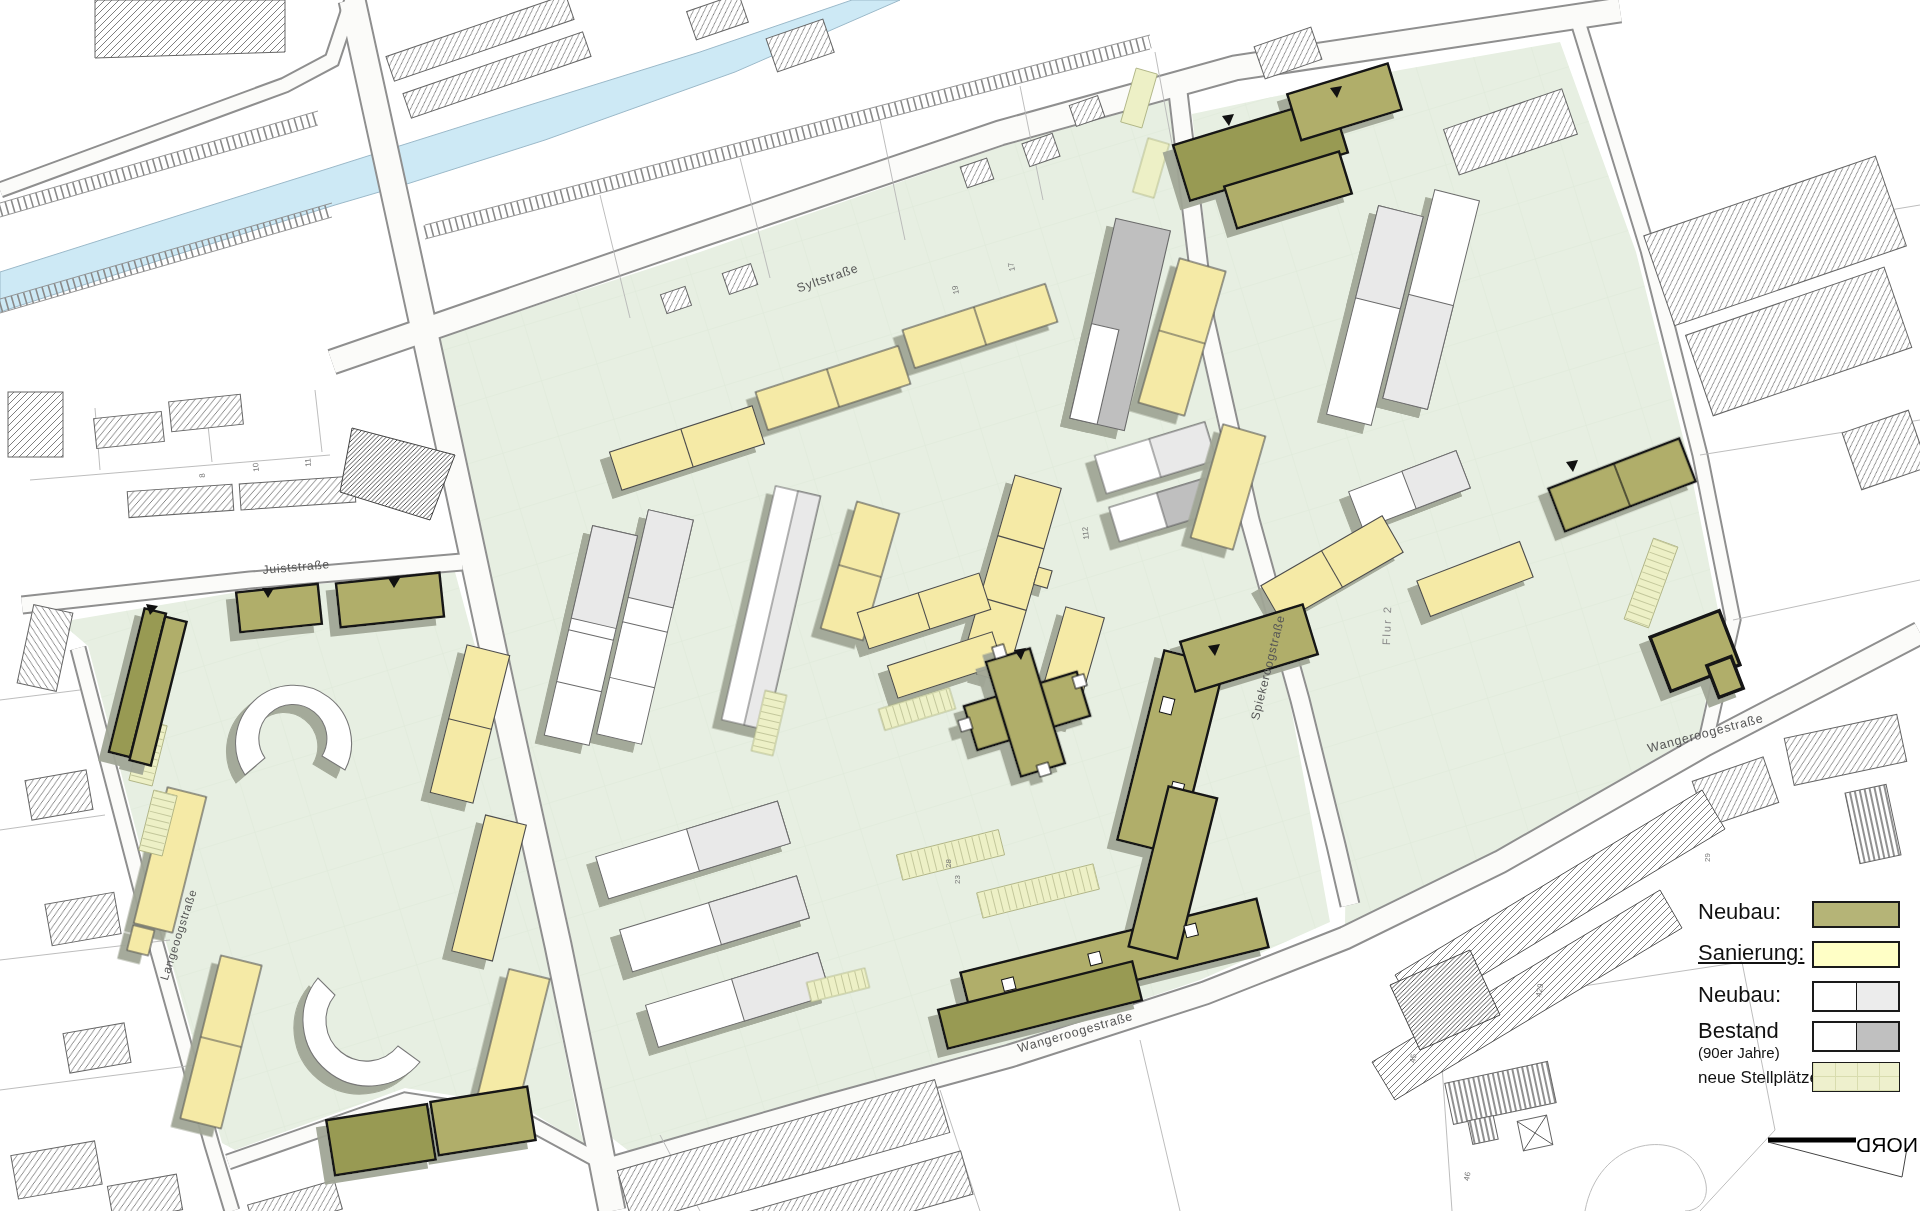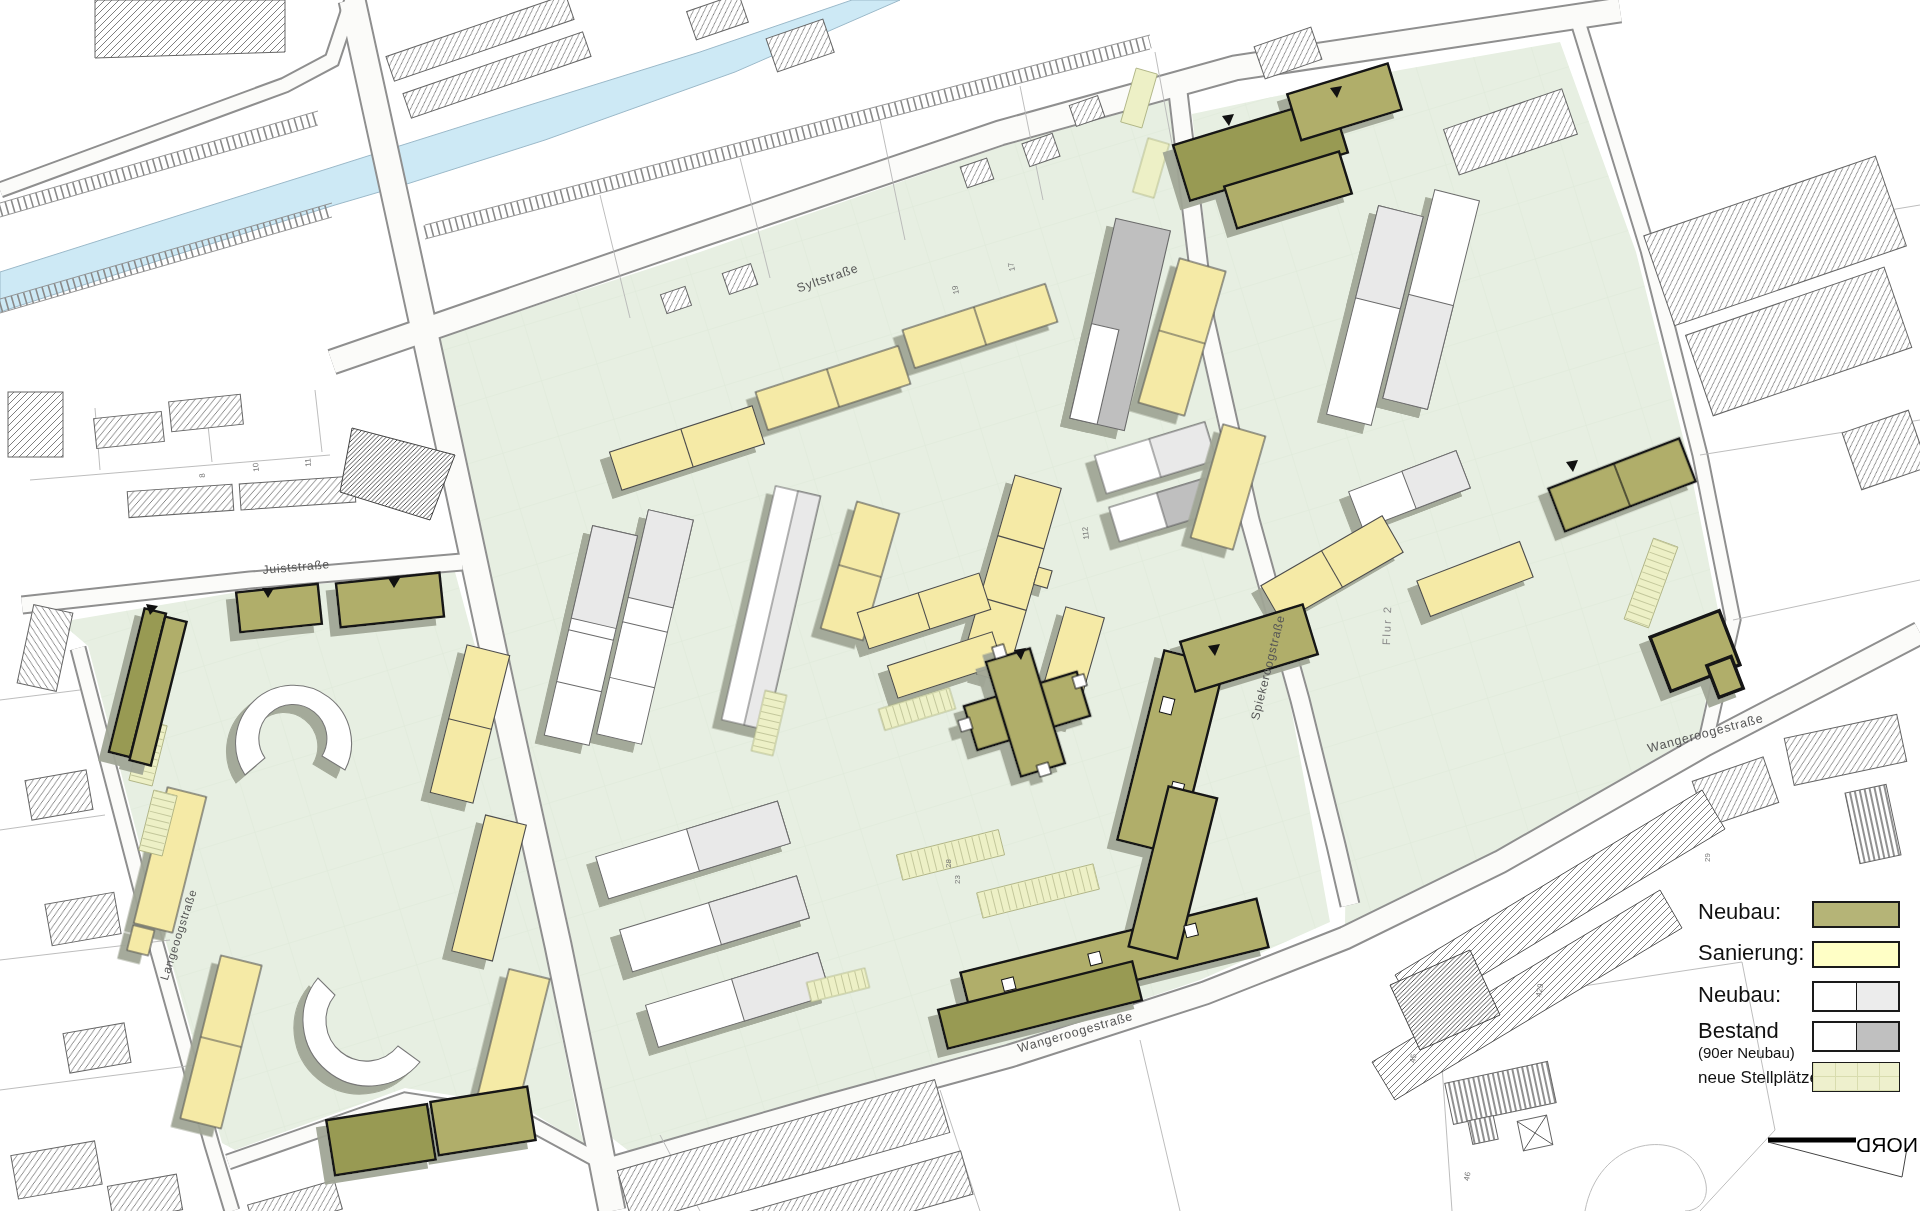--- a/index.html
+++ b/index.html
@@ -403,31 +403,31 @@
 <span class="lbl parcel" style="left:953px;top:884px;transform:rotate(-90deg);">23</span>
 <span class="lbl parcel" style="left:1703px;top:862px;transform:rotate(-90deg);">29</span>
 <span class="lbl parcel" style="left:1534px;top:996px;transform:rotate(-80deg);">429</span>
 <span class="lbl parcel" style="left:1408px;top:1062px;transform:rotate(-80deg);">45</span>
 <span class="lbl parcel" style="left:1462px;top:1180px;transform:rotate(-80deg);">46</span>
 
 <div>
   <span class="leg-label" style="left:1698px;top:899px;">Neubau:</span>
   <div class="swatch" style="left:1812px;top:901px;background:#b5b477;"></div>
 
-  <span class="leg-label" style="left:1698px;top:940px;">Sanierung:</span>
+  <span class="leg-label" style="left:1698px;top:940px;text-decoration:underline;">Sanierung:</span>
   <div class="swatch" style="left:1812px;top:941px;background:#ffffc6;"></div>
 
   <span class="leg-label" style="left:1698px;top:982px;">Neubau:</span>
   <div class="swatch split" style="left:1812px;top:981px;height:31px;">
     <div class="half" style="background:#ffffff;border-right:1.5px solid #1a1a1a;"></div>
     <div class="half" style="background:#ececec;"></div>
   </div>
 
   <span class="leg-label" style="left:1698px;top:1018px;">Bestand</span>
-  <span class="leg-sub" style="left:1698px;top:1044px;">(90er Neubau)</span>
+  <span class="leg-sub" style="left:1698px;top:1044px;">(90er Jahre)</span>
   <div class="swatch split" style="left:1812px;top:1021px;height:31px;">
     <div class="half" style="background:#ffffff;border-right:1.5px solid #1a1a1a;"></div>
     <div class="half" style="background:#c0c0c0;"></div>
   </div>
 
   <span class="leg-small" style="left:1698px;top:1068px;">neue Stellplätze:</span>
   <div class="swatch grid" style="left:1812px;top:1062px;height:30px;background-color:#eef0cd;"></div>
 </div>
 </div>
 

